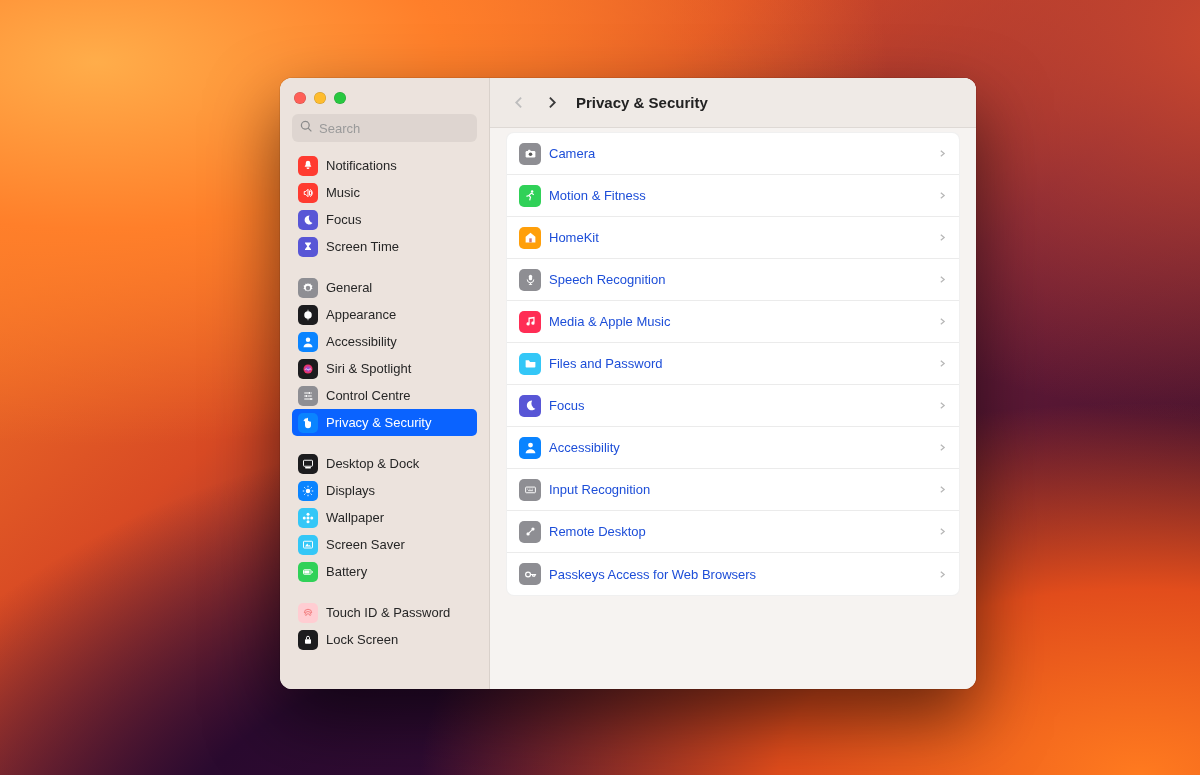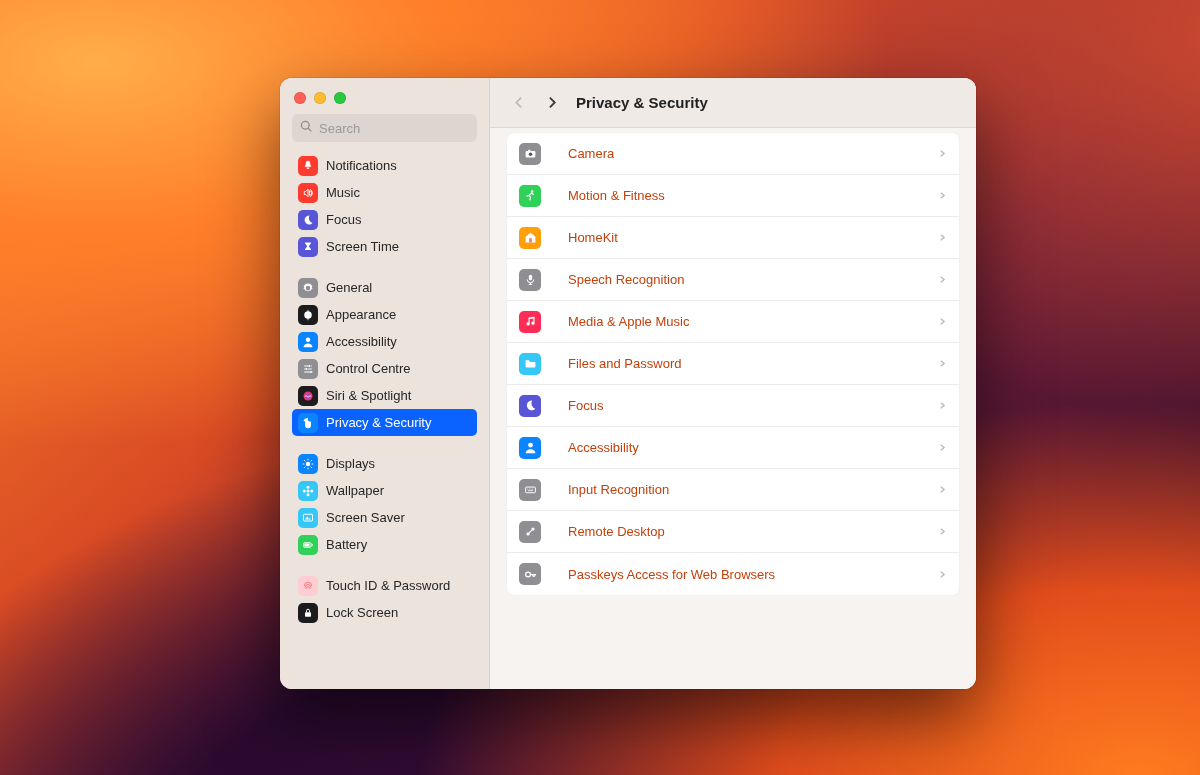--- a/index.html
+++ b/index.html
@@ -88,24 +88,24 @@
   .title { font-size:15px; font-weight:600; color:#222; margin-left: 2px; }
 
   .content { flex:1; overflow-y:auto; padding: 4px 16px 16px 16px; }
 
   .list {
     background:#fff;
     border-radius: 8px;
     border: 1px solid rgba(0,0,0,0.06);
   }
   .row {
-    display:flex; align-items:center; gap:27px;
+    display:flex; align-items:center; gap:8px;
     height: 42px; padding: 0 12px;
     border-bottom: 1px solid rgba(0,0,0,0.08);
-    font-size: 13px; color:#c2410c;
+    font-size: 13px; color:#1d4ed8;
     position: relative;
   }
   .row:last-child { border-bottom:none; }
   .row .chev { margin-left:auto; }
   .row .chev svg { width:9px; height:9px; stroke:#b7b7b7; stroke-width:2.2; fill:none; }
   .row-icon {
     width:22px; height:22px; border-radius:5px;
     display:flex; align-items:center; justify-content:center; flex:none;
   }
   .row-icon svg { width:13px; height:13px; fill:#fff; }
@@ -238,67 +238,82 @@
                     <stop offset="100%" stop-color="#ff2d55"></stop>
                   </radialGradient>
                 </defs>
                 <circle cx="8" cy="5" r="3"></circle>
                 <path d="M2 15c0-3 3-5 6-5s6 2 6 5z"></path>
               </svg>
             </span>
             <span>Accessibility</span>
           </div>
           <div class="side-item">
+            <span class="side-icon" style="background: rgb(28, 28, 30);">
+              <svg viewBox="0 0 16 16">
+                <defs>
+                  <radialGradient id="sg">
+                    <stop offset="0%" stop-color="#7a5cff"></stop>
+                    <stop offset="100%" stop-color="#ff2d55"></stop>
+                  </radialGradient>
+                </defs>
+                <circle cx="8" cy="8" r="6" fill="url(#sg)"></circle>
+                <path d="M4 9c2-4 4 3 6-1 1-2 2 1 2 1" stroke="#fff" stroke-width="1" fill="none"></path>
+              </svg>
+            </span>
+            <span>Siri &amp; Spotlight</span>
+          </div>
+          <div class="side-item">
             <span class="side-icon" style="background: rgb(142, 142, 147);">
               <svg viewBox="0 0 16 16">
                 <defs>
                   <radialGradient id="sg">
                     <stop offset="0%" stop-color="#7a5cff"></stop>
                     <stop offset="100%" stop-color="#ff2d55"></stop>
                   </radialGradient>
                 </defs>
                 <path d="M3 4h6M12 4h1M3 8h2M8 8h5M3 12h8M14 12h-1" stroke="#fff" stroke-width="1.6"></path>
                 <circle cx="10" cy="4" r="1.3"></circle>
                 <circle cx="6" cy="8" r="1.3"></circle>
                 <circle cx="12" cy="12" r="1.3"></circle>
               </svg>
             </span>
             <span>Control Centre</span>
           </div>
-          <div class="side-item">
-            <span class="side-icon" style="background: rgb(28, 28, 30);">
-              <svg viewBox="0 0 16 16">
-                <defs>
-                  <radialGradient id="sg">
-                    <stop offset="0%" stop-color="#7a5cff"></stop>
-                    <stop offset="100%" stop-color="#ff2d55"></stop>
-                  </radialGradient>
-                </defs>
-                <circle cx="8" cy="8" r="6" fill="url(#sg)"></circle>
-                <path d="M4 9c2-4 4 3 6-1 1-2 2 1 2 1" stroke="#fff" stroke-width="1" fill="none"></path>
-              </svg>
-            </span>
-            <span>Siri &amp; Spotlight</span>
-          </div>
           <div class="side-item selected">
             <span class="side-icon" style="background: rgb(10, 132, 255);">
               <svg viewBox="0 0 16 16">
                 <defs>
                   <radialGradient id="sg">
                     <stop offset="0%" stop-color="#7a5cff"></stop>
                     <stop offset="100%" stop-color="#ff2d55"></stop>
                   </radialGradient>
                 </defs>
                 <path d="M6 2a1 1 0 0 1 2 0v4a1 1 0 0 1 2 0v1a1 1 0 0 1 2 0v4a4 4 0 0 1-8 0V5l-1 1-1-1 2-3z"></path>
               </svg>
             </span>
             <span>Privacy &amp; Security</span>
           </div>
         </div>
         <div class="side-group">
+          <div class="side-item">
+            <span class="side-icon" style="background: rgb(28, 28, 30);">
+              <svg viewBox="0 0 16 16">
+                <defs>
+                  <radialGradient id="sg">
+                    <stop offset="0%" stop-color="#7a5cff"></stop>
+                    <stop offset="100%" stop-color="#ff2d55"></stop>
+                  </radialGradient>
+                </defs>
+                <rect x="2" y="3" width="12" height="8" rx="1" fill="none" stroke="#fff" stroke-width="1.3"></rect>
+                <rect x="4" y="12" width="8" height="2" rx="1"></rect>
+              </svg>
+            </span>
+            <span>Desktop &amp; Dock</span>
+          </div>
           <div class="side-item">
             <span class="side-icon" style="background: rgb(10, 132, 255);">
               <svg viewBox="0 0 16 16">
                 <defs>
                   <radialGradient id="sg">
                     <stop offset="0%" stop-color="#7a5cff"></stop>
                     <stop offset="100%" stop-color="#ff2d55"></stop>
                   </radialGradient>
                 </defs>
                 <circle cx="8" cy="8" r="3"></circle>

